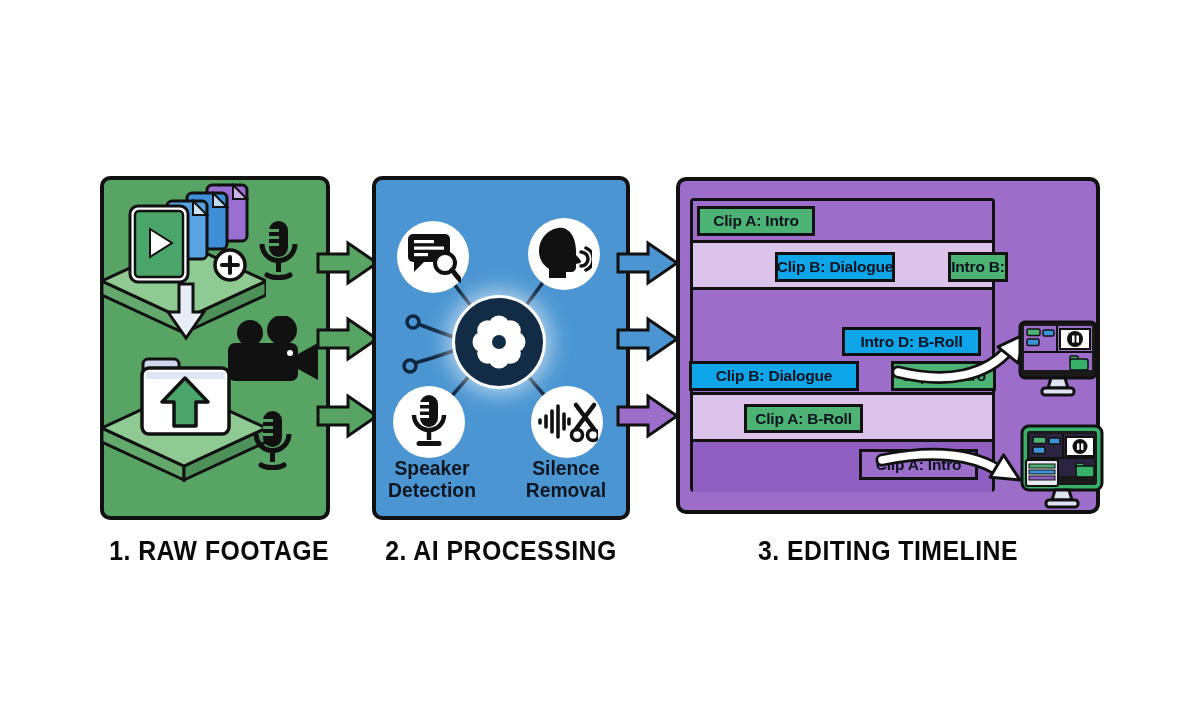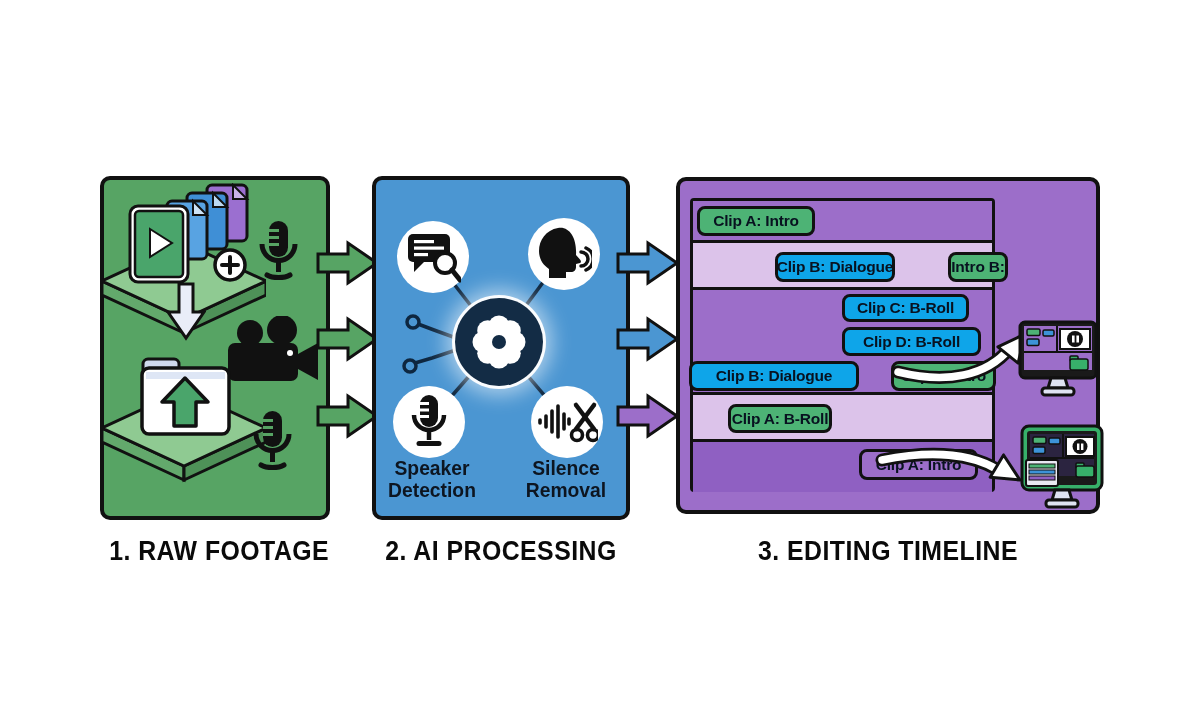--- a/index.html
+++ b/index.html
@@ -34,34 +34,34 @@
   
   #tl-box{position:absolute;left:690px;top:198px;width:305px;height:294px;border:3px solid #111;
           border-radius:4px;box-sizing:border-box;background:#9c6ec9;}
   .tl-row{width:100%;box-sizing:border-box;}
   .row-purple{background:#9c6ec9;}
   .row-lav{background:#dcc3ea;}
   .row-dark{background:#8f60c2;}
   .rb{border-bottom:3px solid #111;}
   .r1{height:42px;} .r2{height:47px;} .r3{height:105px;} .r4{height:47px;} .r5{height:50px;}
 
-  .chip{position:absolute;border:3px solid #111;border-radius:8px;box-sizing:border-box;
+  .chip{position:absolute;border:3px solid #111;border-radius:0;box-sizing:border-box;
         display:flex;align-items:center;justify-content:center;font-weight:bold;font-size:15.5px;
         color:#081220;white-space:nowrap;letter-spacing:-.2px;}
   .chip-green{background:#4db375;}
   .chip-blue{background:#0ea5e9;}
   .chip-purple{background:#9c6ec9;}
   #chip1{left:697px;top:206px;width:118px;height:30px;}
   #chip2{left:775px;top:252px;width:120px;height:30px;}
   #chip3{left:948px;top:252px;width:60px;height:30px;}
   #chip4{left:842px;top:294px;width:127px;height:28px;}
   #chip5{left:842px;top:327px;width:139px;height:29px;}
   #chip6{left:689px;top:361px;width:170px;height:30px;}
   #chip7{left:891px;top:361px;width:105px;height:30px;}
-  #chip8{left:728px;top:404px;width:104px;height:29px;}
+  #chip8{left:744px;top:404px;width:119px;height:29px;}
   #chip9{left:859px;top:449px;width:119px;height:31px;}
 </style>
 </head>
 <body>
 
 <div class="canvas">
 
   <div class="panel" id="panel-raw"></div>
 
   <svg class="abs" style="left:102px;top:243px;" width="164" height="94">
@@ -246,22 +246,21 @@
     <div class="tl-row r1 row-purple rb"></div>
     <div class="tl-row r2 row-lav rb"></div>
     <div class="tl-row r3 row-purple rb"></div>
     <div class="tl-row r4 row-lav rb"></div>
     <div class="tl-row r5 row-dark"></div>
   </div>
 
   <div class="chip chip-green" id="chip1">Clip A: Intro</div>
   <div class="chip chip-blue" id="chip2">Clip B: Dialogue</div>
   <div class="chip chip-green" id="chip3">Intro B:</div>
-  <div class="chip chip-blue" id="chip4">Clip C: B-Roll</div>
-  <div class="chip chip-blue" id="chip5">Clip D: B-Roll</div>
+  <div class="chip chip-blue" id="chip5">Intro D: B-Roll</div>
   <div class="chip chip-blue" id="chip6">Clip B: Dialogue</div>
   <div class="chip chip-green" id="chip7">Clip E: Intro</div>
   <div class="chip chip-green" id="chip8">Clip A: B-Roll</div>
   <div class="chip chip-purple" id="chip9">Clip A: Intro</div>
 
   <svg class="abs" style="left:892px;top:328px;" width="140" height="58">
     <path d="M6,44 C55,56 95,48 118,20" fill="none" stroke="#111" stroke-width="13" stroke-linecap="round"></path>
     <path d="M6,44 C55,56 95,48 118,20" fill="none" stroke="#fff" stroke-width="7.5" stroke-linecap="round"></path>
     <g transform="translate(133,6) rotate(-51)">
       <polygon points="0,0 -27,-13 -27,13" fill="#fff" stroke="#111" stroke-width="3" stroke-linejoin="round"></polygon>

